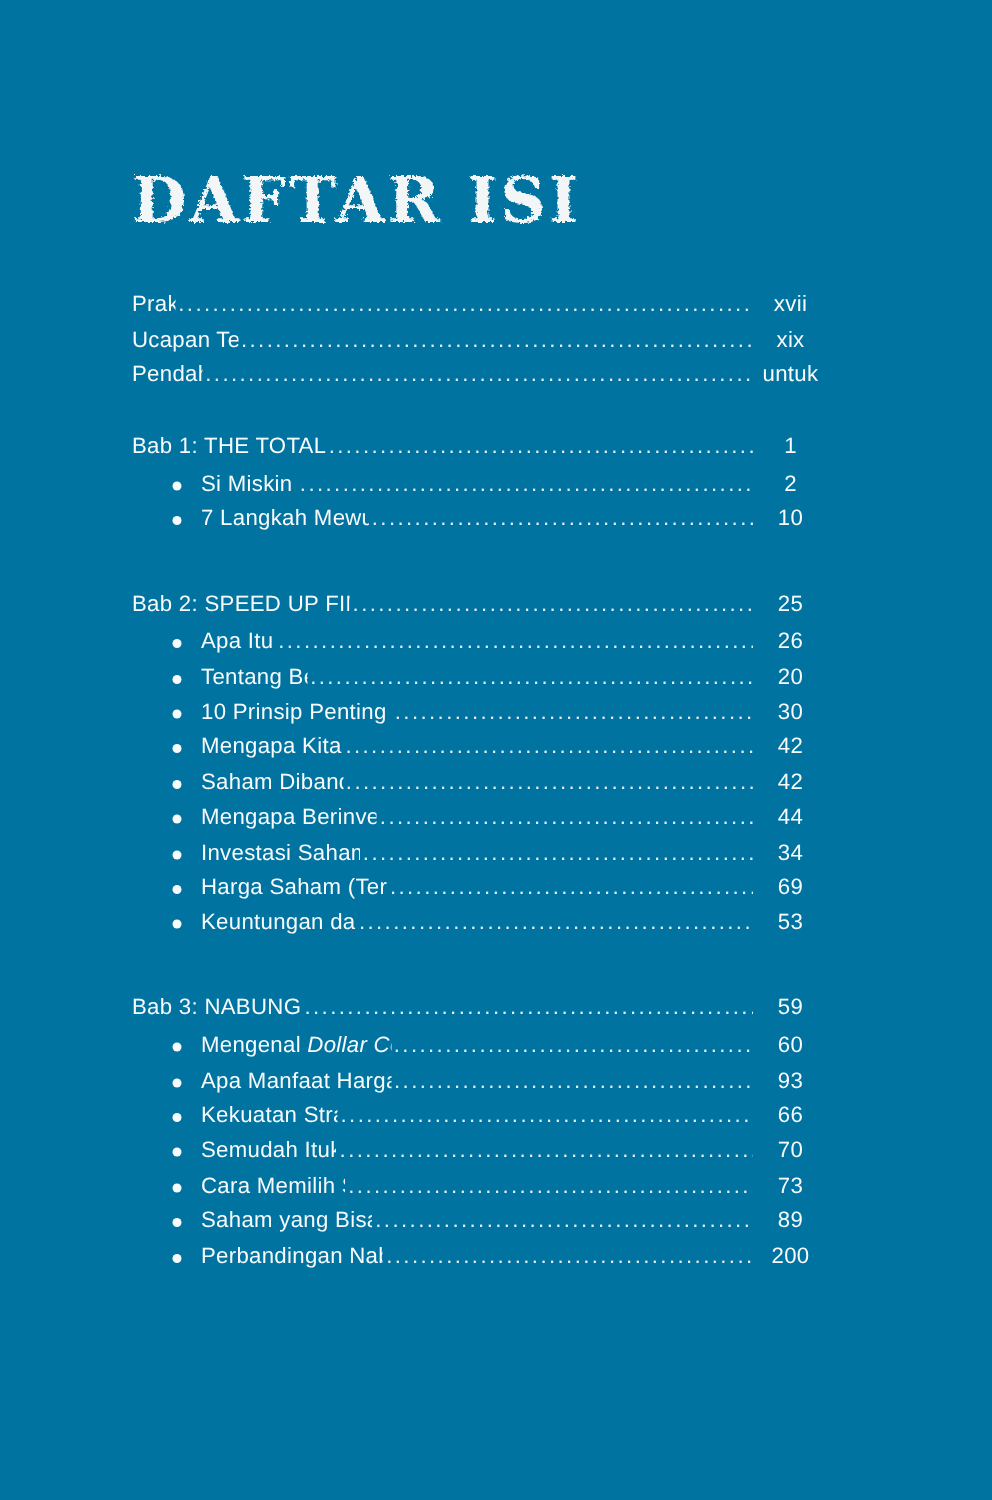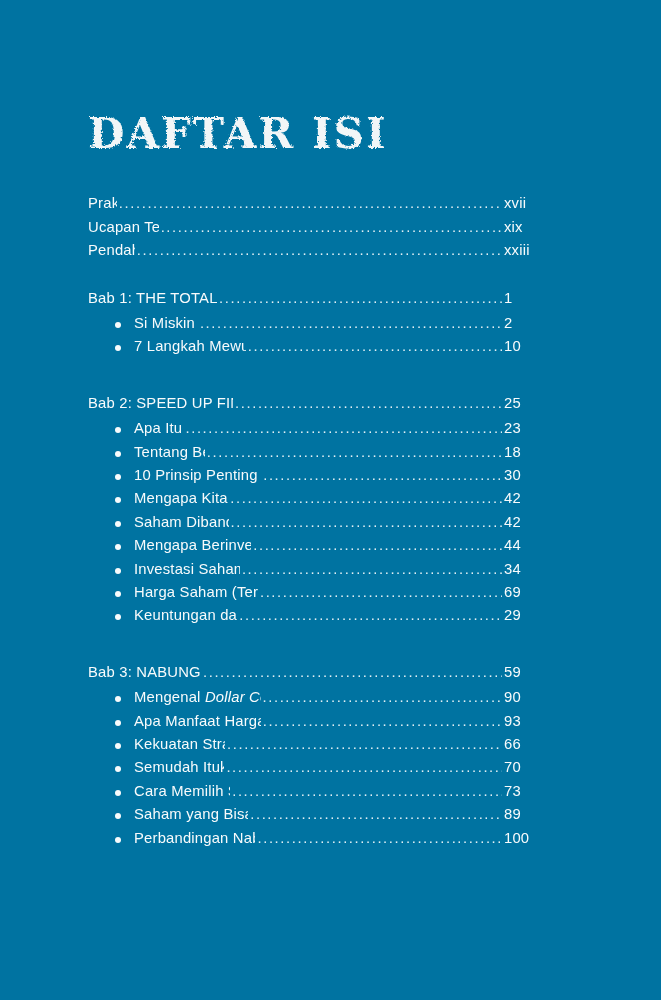--- a/index.html
+++ b/index.html
@@ -53,21 +53,21 @@
     margin: 0 2px;
     opacity: 0.92;
   }
   .dots::after {
     content: "..........................................................................................................................";
     letter-spacing: 1.6px;
   }
   .pg {
     flex: none;
     width: 46px;
-    text-align: left;
+    text-align: center;
   }
   .item { padding-left: 27px; }
   .bullet { flex: none; width: 19px; }
   .bullet::before {
     content: "";
     display: inline-block;
     width: 6px; height: 6px;
     border-radius: 50%;
     background: #f8fbfc;
   }
@@ -98,21 +98,21 @@
         <span class="pg">xvii</span>
       </div>
       <div class="row">
         <span class="lbl">Ucapan Terima Kasih</span>
         <span class="dots"></span>
         <span class="pg">xix</span>
       </div>
       <div class="row">
         <span class="lbl">Pendahuluan</span>
         <span class="dots"></span>
-        <span class="pg">xxiii</span>
+        <span class="pg">untuk</span>
       </div>
     </div>
 
     <div class="chapter">
       <div class="row heading">
         <span class="lbl">Bab 1: THE TOTAL LIFE FREEDOM FOR YOU</span>
         <span class="dots"></span>
         <span class="pg">1</span>
       </div>
       <div class="row item">
@@ -132,27 +132,27 @@
     <div class="chapter gap">
       <div class="row heading">
         <span class="lbl">Bab 2: SPEED UP FINANCIAL GROWTH DARI SAHAM</span>
         <span class="dots"></span>
         <span class="pg">25</span>
       </div>
       <div class="row item">
         <span class="bullet"></span>
         <span class="lbl">Apa Itu Saham?</span>
         <span class="dots"></span>
-        <span class="pg">23</span>
+        <span class="pg">26</span>
       </div>
       <div class="row item">
         <span class="bullet"></span>
         <span class="lbl">Tentang Bermain Saham</span>
         <span class="dots"></span>
-        <span class="pg">18</span>
+        <span class="pg">20</span>
       </div>
       <div class="row item">
         <span class="bullet"></span>
         <span class="lbl">10 Prinsip Penting Investasi Saham ala Warren Buffett.</span>
         <span class="dots"></span>
         <span class="pg">30</span>
       </div>
       <div class="row item">
         <span class="bullet"></span>
         <span class="lbl">Mengapa Kita Berinvestasi Saham?</span>
@@ -180,35 +180,35 @@
       <div class="row item">
         <span class="bullet"></span>
         <span class="lbl">Harga Saham (Tertentu) Naik dalam Jangka Panjang</span>
         <span class="dots"></span>
         <span class="pg">69</span>
       </div>
       <div class="row item">
         <span class="bullet"></span>
         <span class="lbl">Keuntungan dan Risiko Investasi Saham</span>
         <span class="dots"></span>
-        <span class="pg">29</span>
+        <span class="pg">53</span>
       </div>
     </div>
 
     <div class="chapter gap">
       <div class="row heading">
         <span class="lbl">Bab 3: NABUNG SAHAM SEKARANG!</span>
         <span class="dots"></span>
         <span class="pg">59</span>
       </div>
       <div class="row item">
         <span class="bullet"></span>
         <span class="lbl"><span>Mengenal </span><em>Dollar Cost Averaging &amp; Stock Savings Plan</em></span>
         <span class="dots"></span>
-        <span class="pg">90</span>
+        <span class="pg">60</span>
       </div>
       <div class="row item">
         <span class="bullet"></span>
         <span class="lbl">Apa Manfaat Harga Rata-Rata dalam Nabung Saham?</span>
         <span class="dots"></span>
         <span class="pg">93</span>
       </div>
       <div class="row item">
         <span class="bullet"></span>
         <span class="lbl">Kekuatan Strategi Nabung Saham</span>
@@ -230,18 +230,18 @@
       <div class="row item">
         <span class="bullet"></span>
         <span class="lbl">Saham yang Bisa Dipilih untuk Nabung Saham</span>
         <span class="dots"></span>
         <span class="pg">89</span>
       </div>
       <div class="row item">
         <span class="bullet"></span>
         <span class="lbl">Perbandingan Nabung di Bank dan Nabung Saham</span>
         <span class="dots"></span>
-        <span class="pg">100</span>
+        <span class="pg">200</span>
       </div>
     </div>
 
   </div>
 </div>
 
 </body></html>

